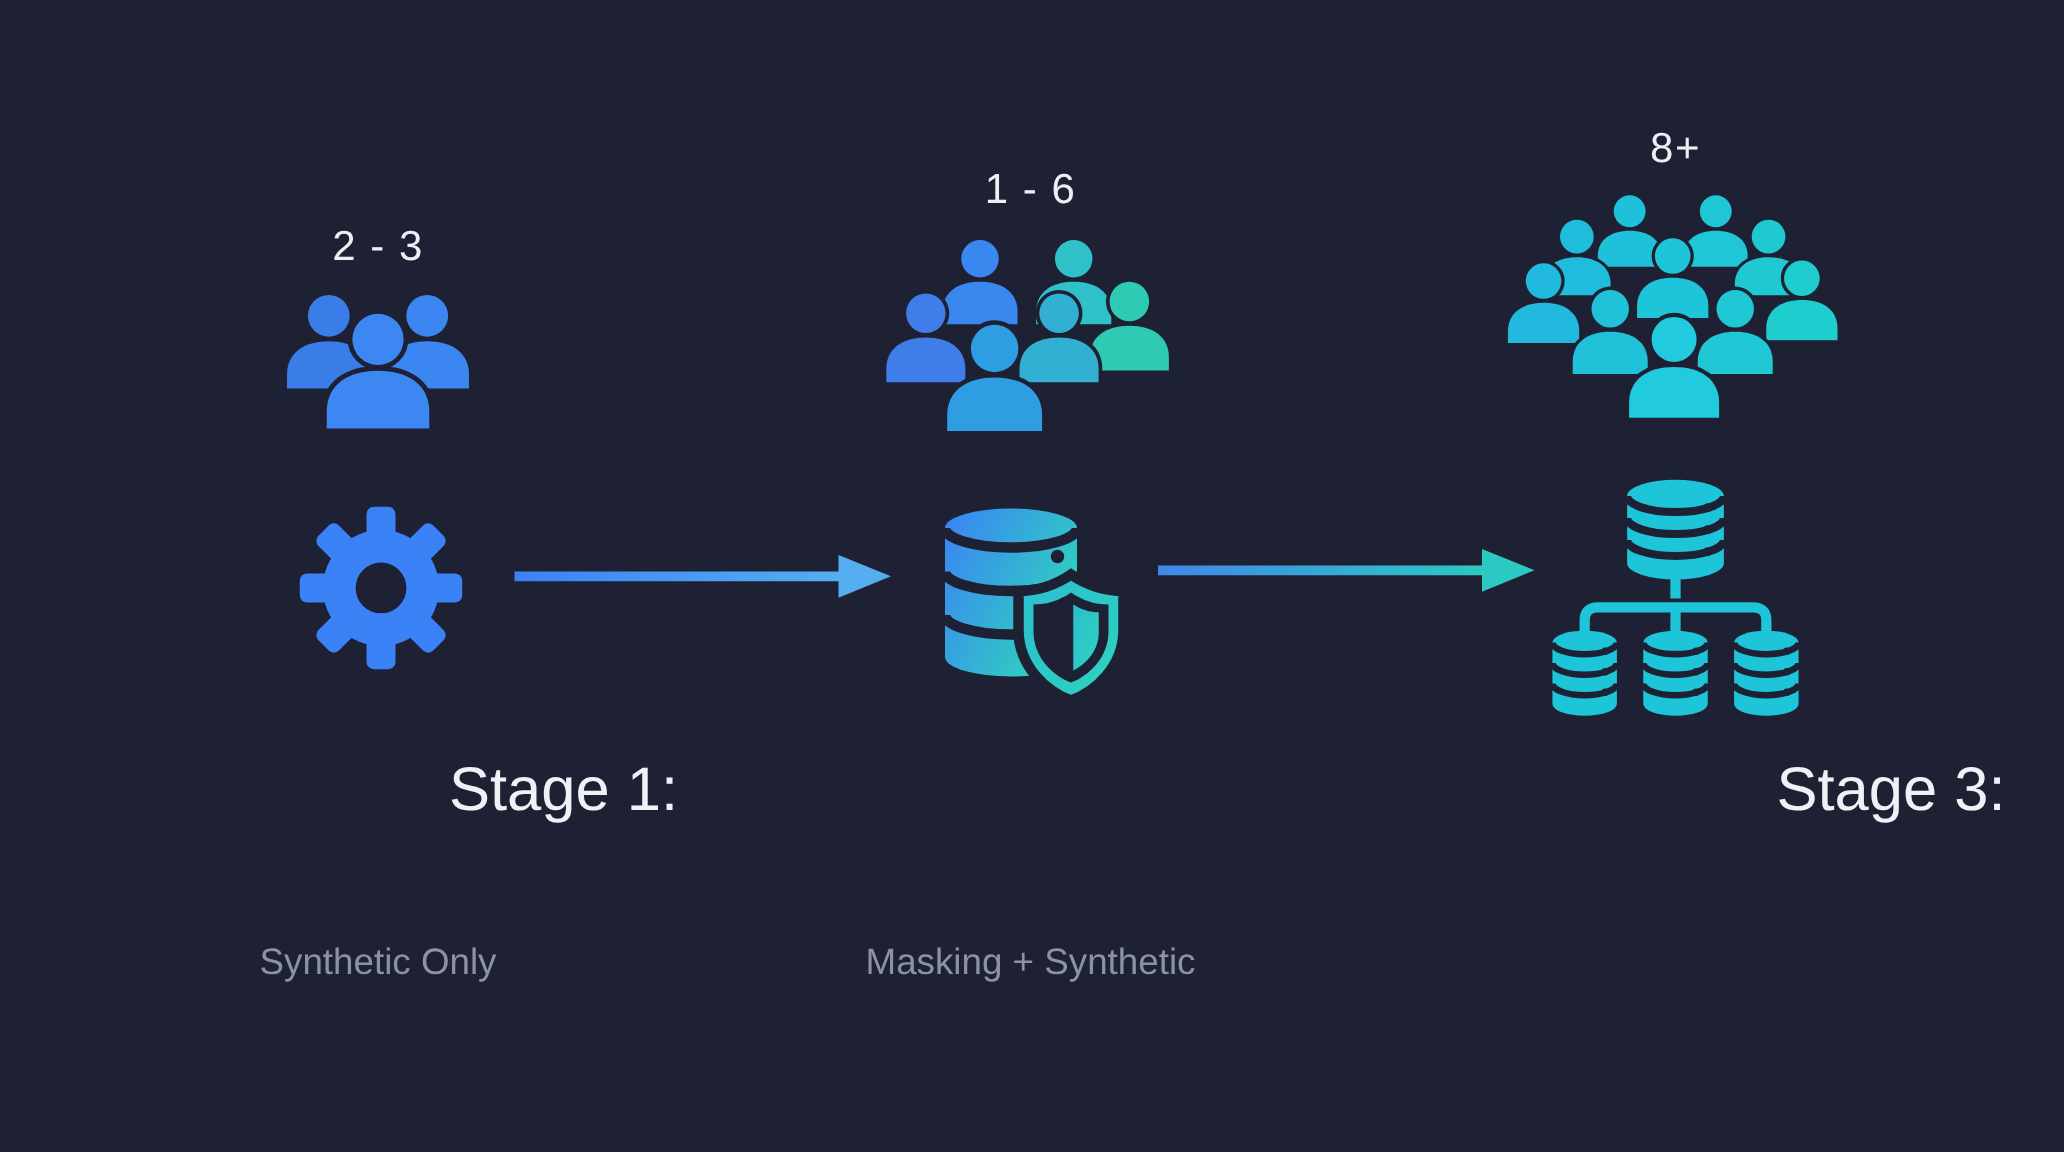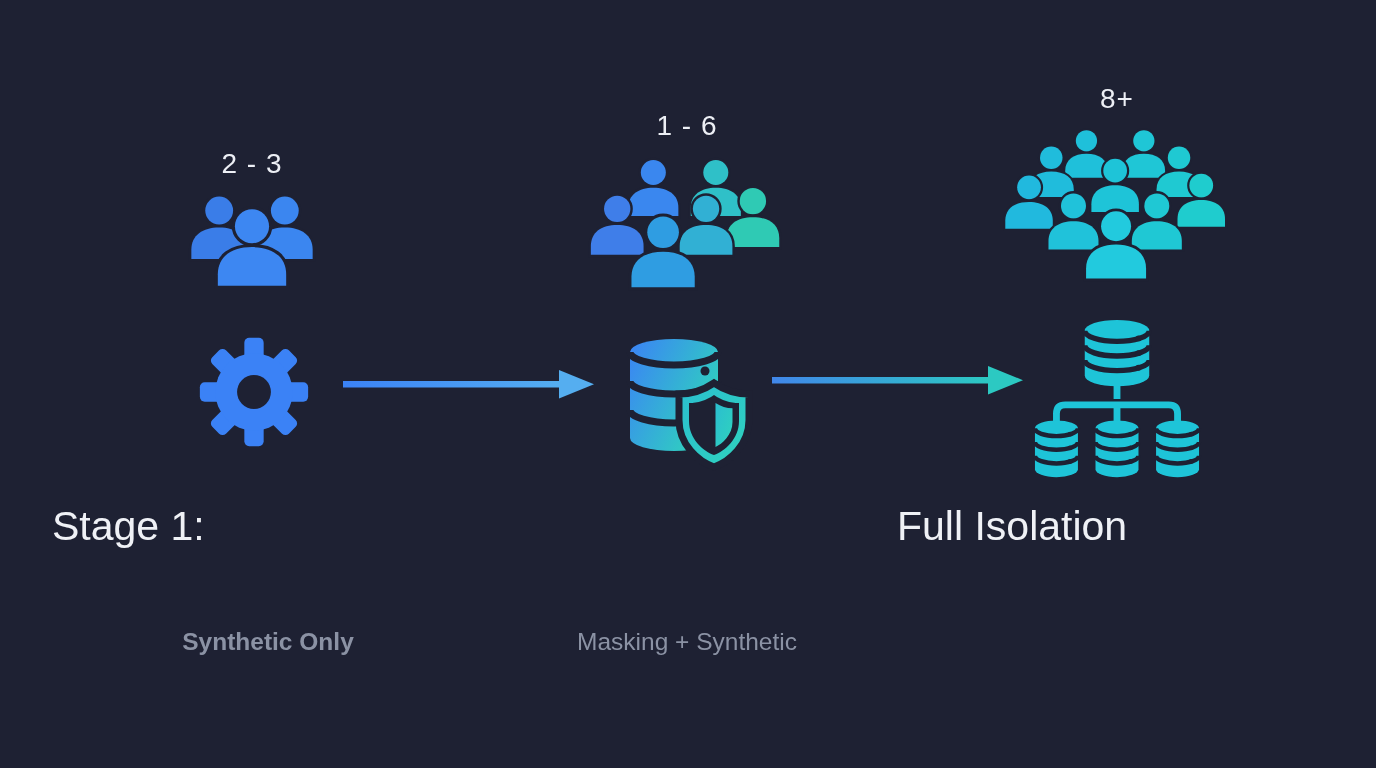--- a/index.html
+++ b/index.html
@@ -9,21 +9,21 @@
     background:var(--bg,#1e2133); overflow:hidden;
     font-family:"Liberation Sans", sans-serif;
   }
   .canvas svg { position:absolute; overflow:visible; }
   .count {
     position:absolute; text-align:center;
     font-size:28px; font-weight:500; letter-spacing:1px;
     color:var(--count,#edeff5);
   }
   .title {
-    position:absolute; text-align:left;
+    position:absolute; text-align:right;
     font-size:41px; font-weight:500; line-height:53px;
     color:var(--title,#eff1f6);
   }
   .subtitle {
     position:absolute; text-align:center;
     font-size:24.5px; font-weight:400;
     color:var(--subtitle,#8b92a4);
   }
   .people use { paint-order:stroke; stroke:var(--bg,#1e2133); stroke-width:5px; }
   .defs-holder { width:0; height:0; position:absolute; }
@@ -73,21 +73,21 @@
       <rect x="50" y="4" width="20" height="112" rx="5" transform="rotate(90 60 60)"></rect>
       <rect x="50" y="4" width="20" height="112" rx="5" transform="rotate(135 60 60)"></rect>
       <circle cx="60" cy="60" r="40"></circle>
     </g>
     <circle cx="60" cy="60" r="17.5" fill="var(--bg,#1e2133)"></circle>
   </svg>
 
   <div class="title" style="left:52px; top:500px; width:400px;">
     <div>Stage 1:</div>
   </div>
-  <div class="subtitle" style="left:68px; top:628px; width:400px;font-weight:bold;">Synthetic Only</div>
+  <div class="subtitle" style="left:52px; top:628px; width:400px;">Synthetic Only</div>
 
   <svg style="left:343px; top:367px;" width="252" height="34" viewBox="0 0 252 34">
     <rect x="0" y="14" width="218" height="6.5" fill="url(#gradArrow1)"></rect>
     <polygon points="216,3 251,17.2 216,31.5" fill="var(--arrow1end,#55aef0)"></polygon>
   </svg>
 
   <div class="count" style="left:487px; top:110px; width:400px;">1 - 6</div>
 
   <svg class="people" style="left:585px; top:158px;" width="205" height="132" viewBox="0 0 210 135">
     <use href="#person" transform="translate(39.6,0.5) scale(0.95)" fill="#3a87ef"></use>
@@ -157,16 +157,16 @@
       <circle cx="114" cy="122" r="2.5"></circle>
         <circle cx="114" cy="136" r="2.5"></circle>
         <circle cx="114" cy="150" r="2.5"></circle>
       <circle cx="176" cy="122" r="2.5"></circle>
         <circle cx="176" cy="136" r="2.5"></circle>
         <circle cx="176" cy="150" r="2.5"></circle>
     </g>
   </svg>
 
   <div class="title" style="left:897px; top:500px; width:440px;">
-    <div>Full Isolation</div>
+    <div>Stage 3:</div>
   </div>
 
 </div>
 
 </body></html>

